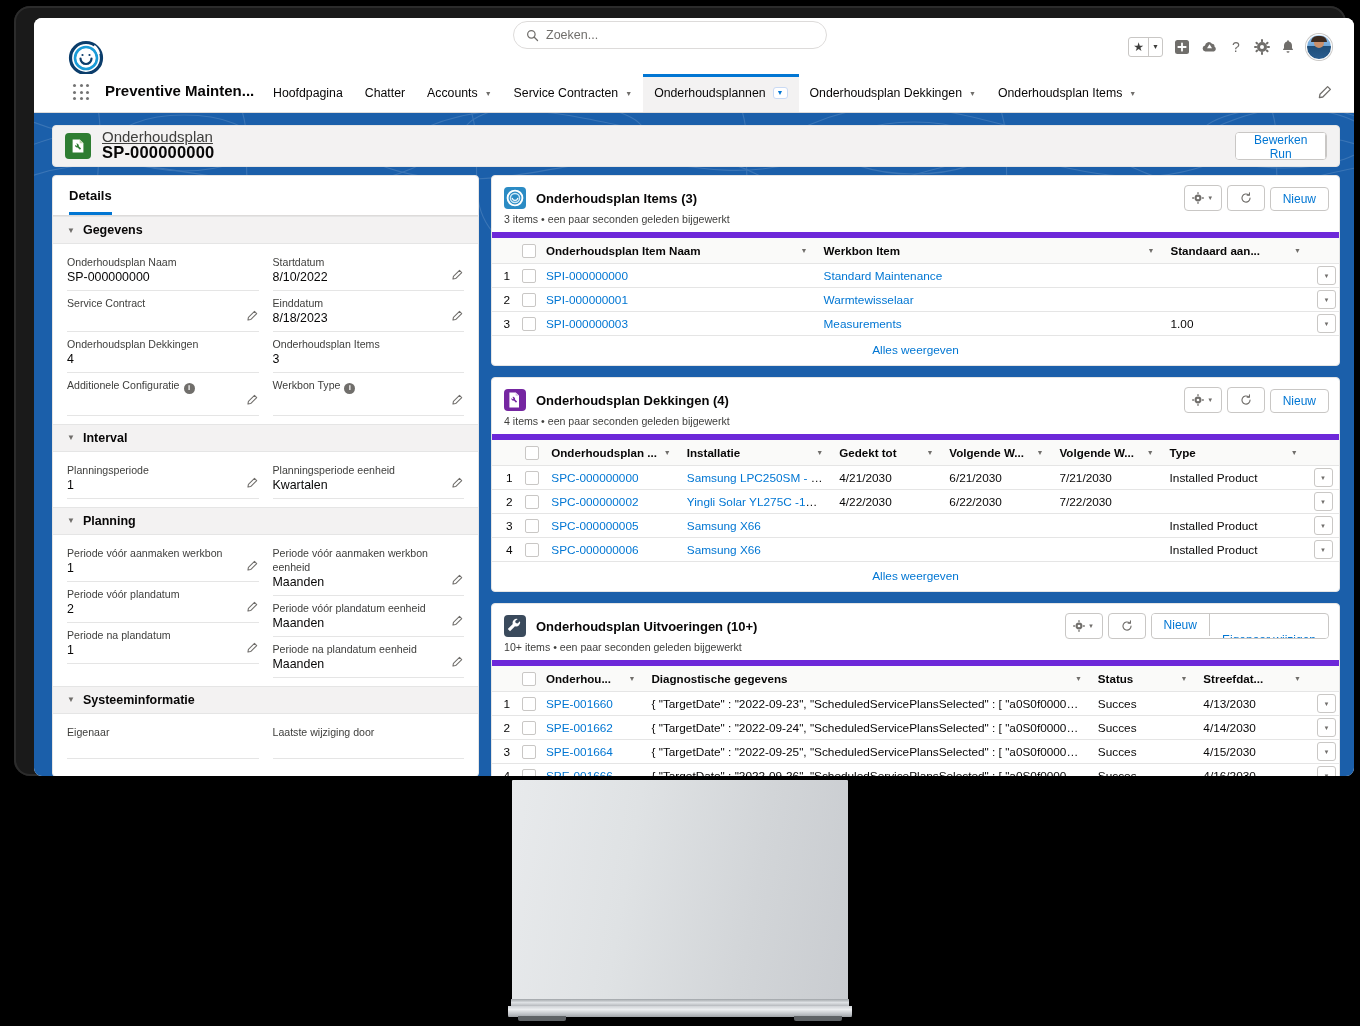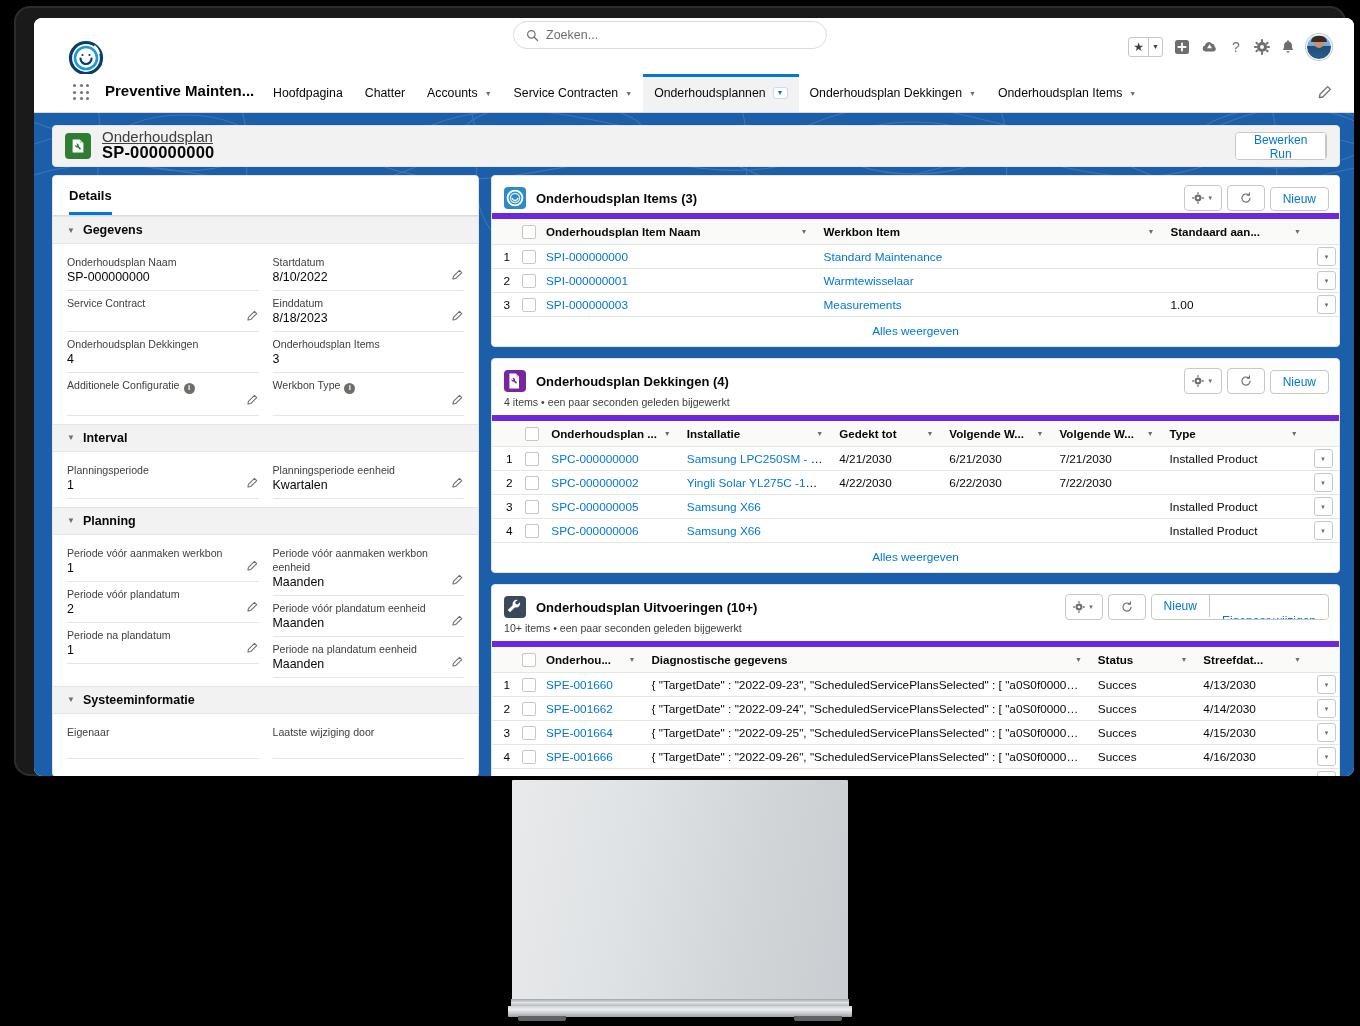--- a/index.html
+++ b/index.html
@@ -542,20 +542,21 @@
                     </div>
                     <div class="btn-sq">
                       <svg width="12" height="12" viewBox="0 0 16 16">
                         <path d="M13.4 8a5.4 5.4 0 1 1-1.9-4.1" fill="none" stroke="#706e6b" stroke-width="1.5" stroke-linecap="round"></path>
                         <path d="M12.6 1.1v3.1H9.6" fill="none" stroke="#706e6b" stroke-width="1.5" stroke-linecap="round" stroke-linejoin="round"></path>
                       </svg>
                     </div>
                     <button class="btn-txt">Nieuw</button>
                   </div>
                 </div>
+                <div class="rl-sub">3 items • een paar seconden geleden bijgewerkt</div>
                 <table class="rl">
                   <colgroup>
                     <col style="width:22px">
                     <col style="width:24px">
                     <col style="width:36%">
                     <col style="width:45%">
                     <col style="width:19%">
                     <col style="width:30px">
                   </colgroup>
                   <thead>

